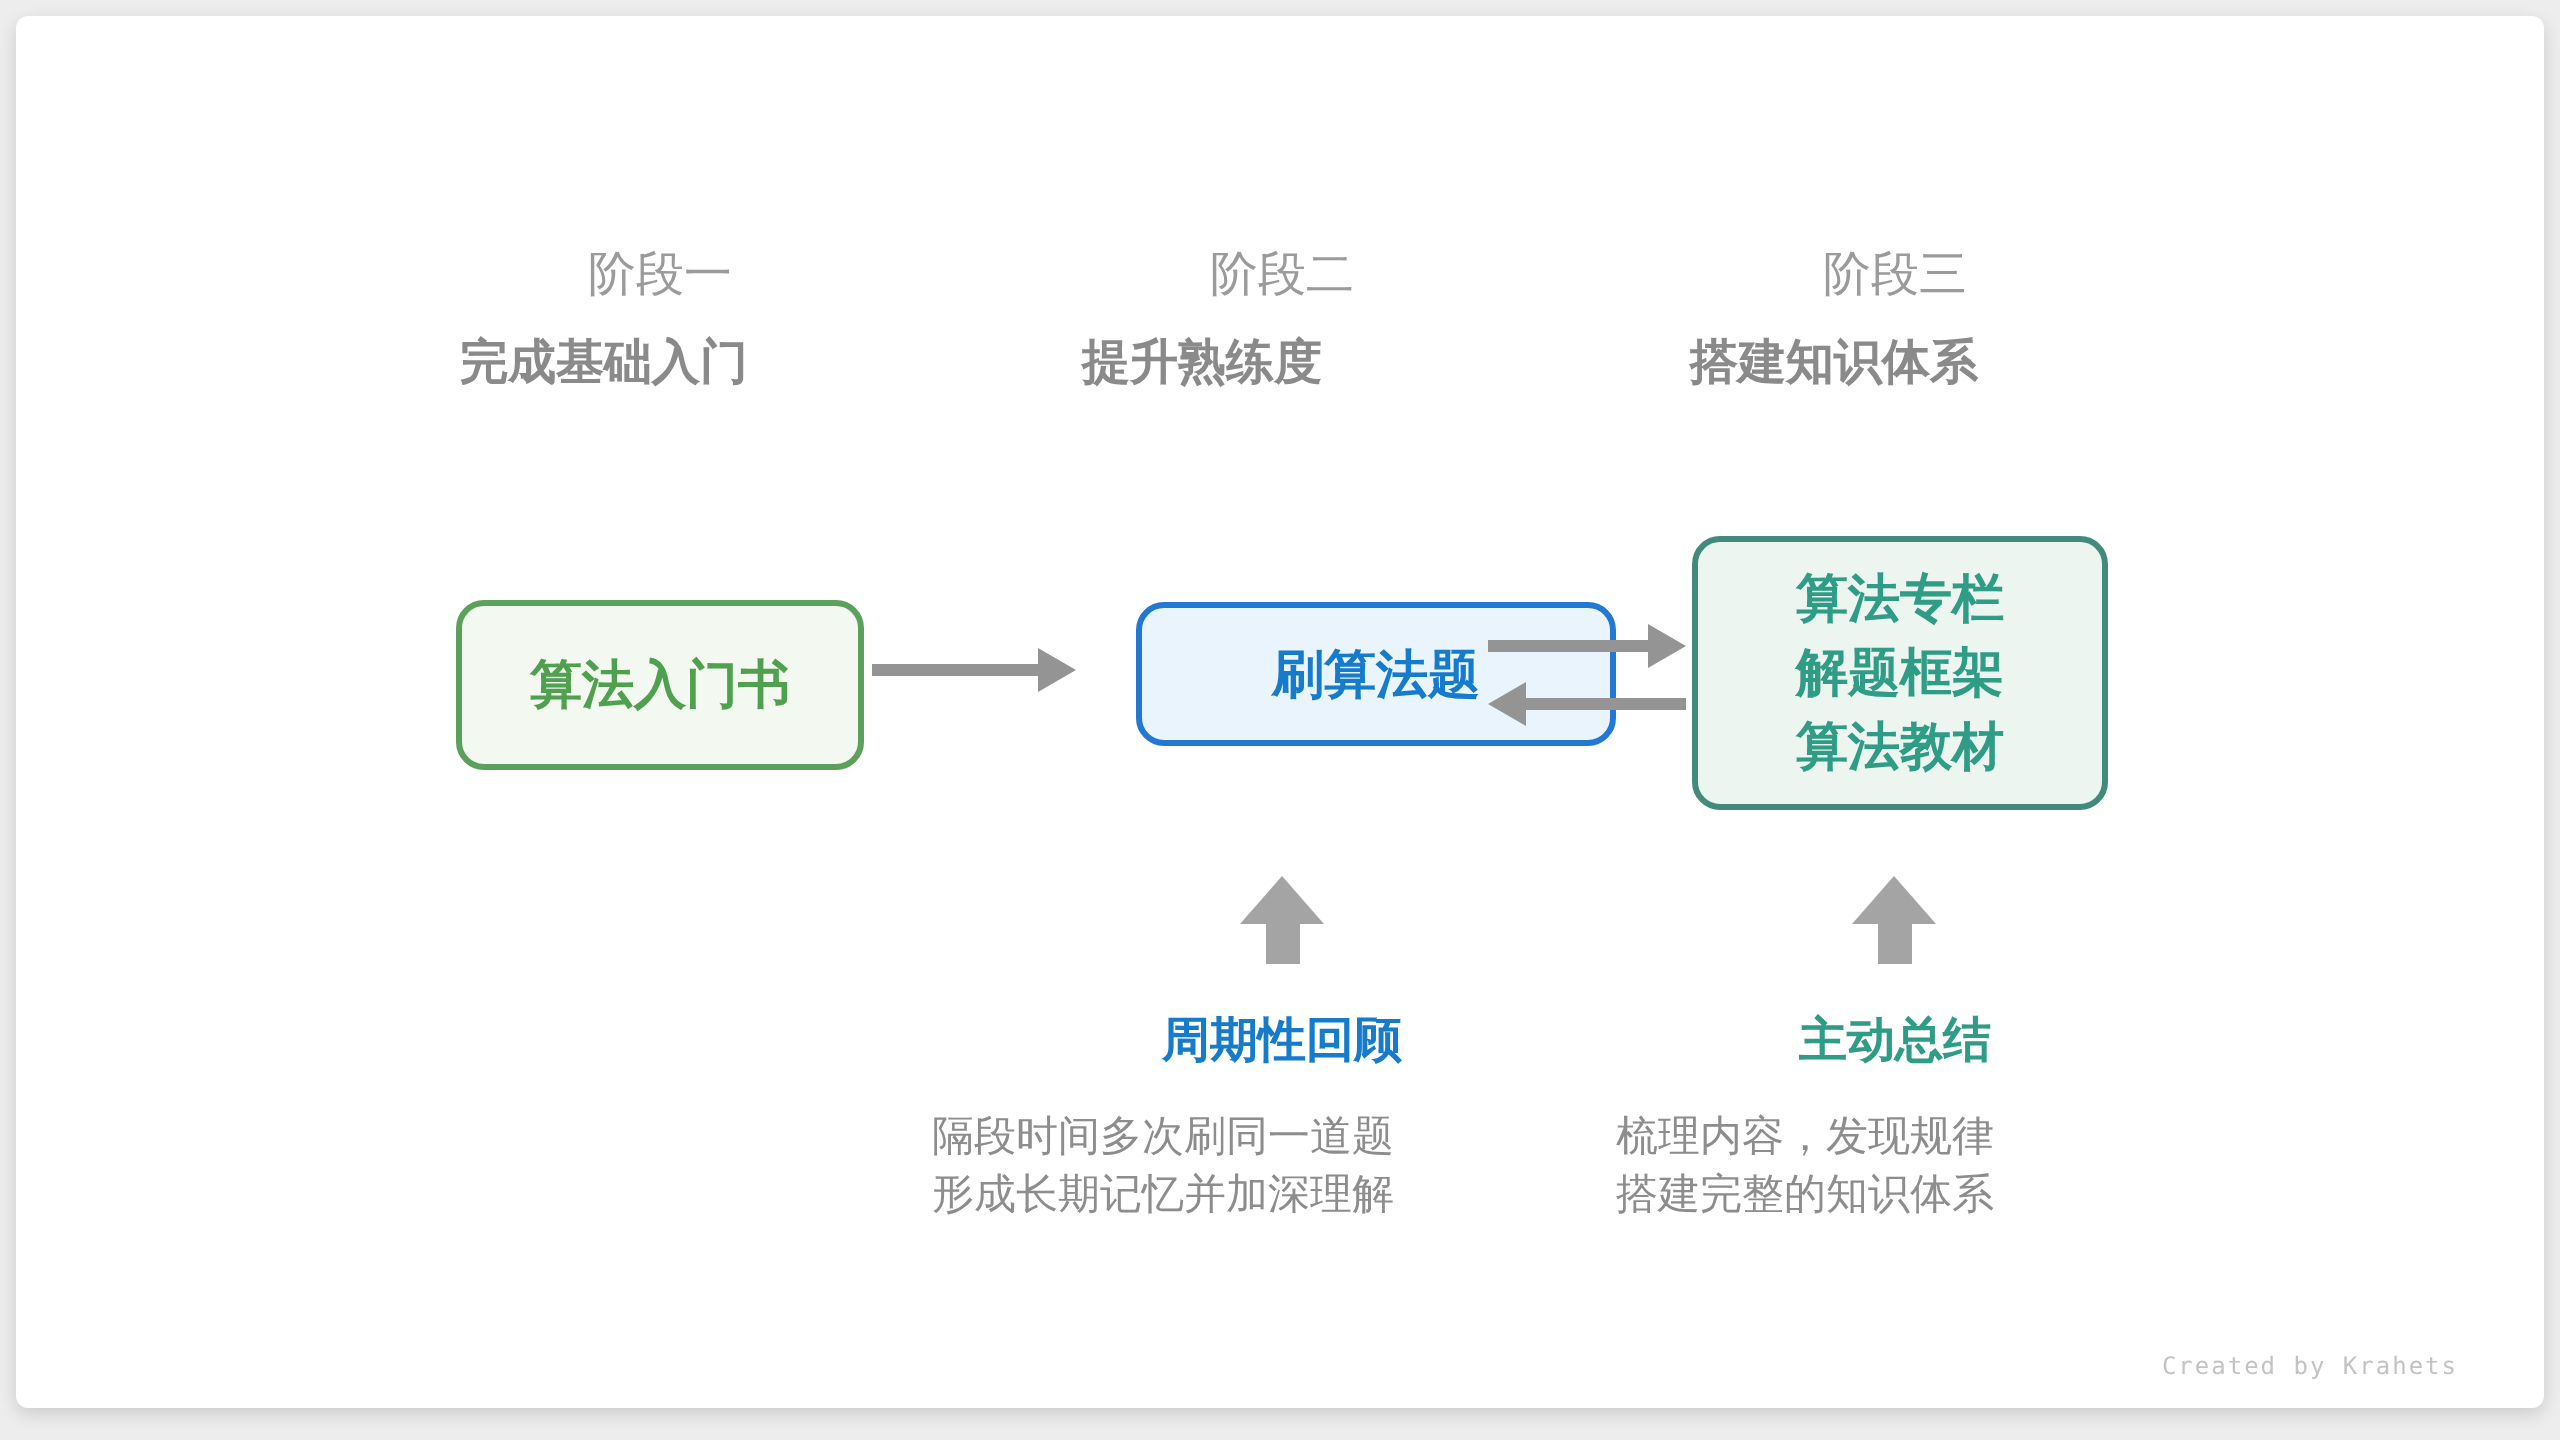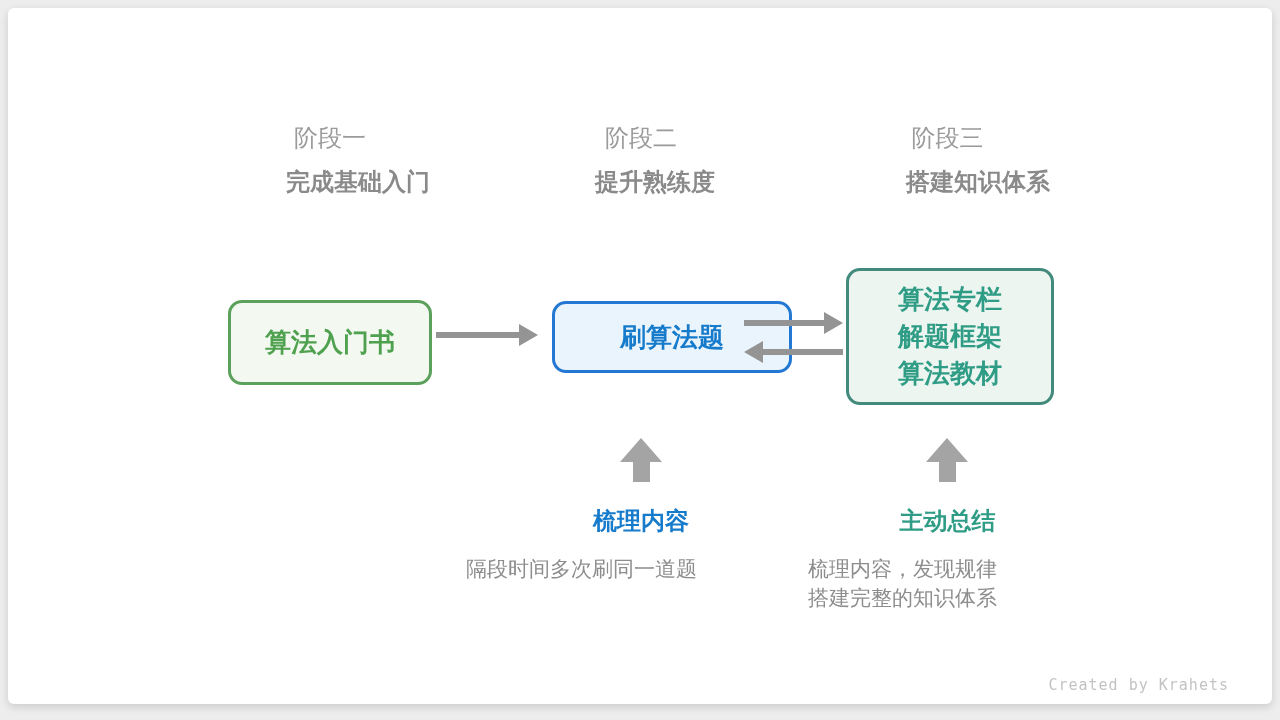--- a/index.html
+++ b/index.html
@@ -22,30 +22,30 @@
   .stage-label {
     position: absolute;
     text-align: center;
     font-size: 24px;
     line-height: 34px;
     font-weight: 400;
     color: var(--stage-label, #9b9b9b);
   }
   .stage-subtitle {
     position: absolute;
-    text-align: right;
+    text-align: left;
     font-size: 24px;
     line-height: 34px;
     font-weight: 700;
     color: var(--stage-subtitle, #8a8a8a);
   }
   #stage1-label    { left: 222px; top: 113px; width: 200px; }
   #stage1-subtitle { left: 222px; top: 157px; width: 200px; }
   #stage2-label    { left: 533px; top: 113px; width: 200px; }
-  #stage2-subtitle { left: 507px; top: 157px; width: 200px; }
+  #stage2-subtitle { left: 533px; top: 157px; width: 200px; }
   #stage3-label    { left: 837px; top: 113px; width: 205px; }
   #stage3-subtitle { left: 837px; top: 157px; width: 205px; }
 
   
   .node {
     position: absolute;
     border-radius: 14px;
     display: flex;
     flex-direction: column;
     align-items: center;
@@ -54,21 +54,21 @@
     font-size: 26px;
     text-align: center;
   }
   #node1 {
     left: 220px; top: 292px; width: 204px; height: 85px;
     background: var(--green-bg, #f3f9f1);
     border: 3px solid var(--green-border, #5ba15b);
     color: var(--green-text, #4fa14f);
   }
   #node2 {
-    left: 544px; top: 293px; width: 240px; height: 72px;
+    left: 560px; top: 293px; width: 240px; height: 72px;
     background: var(--blue-bg, #eaf4fc);
     border: 3px solid var(--blue-border, #2278d2);
     color: var(--blue-text, #177bcc);
   }
   #node3 {
     left: 838px; top: 260px; width: 208px; height: 137px;
     background: var(--teal-bg, #edf5f1);
     border: 3px solid var(--teal-border, #418a7c);
     color: var(--teal-text, #2f9c85);
   }
@@ -137,21 +137,21 @@
     font-weight: 400;
     color: var(--desc-text, #8d8d8d);
   }
   #ann1-desc { left: 458px; top: 546px; width: 350px; }
   #ann2-desc { left: 800px; top: 546px; width: 280px; }
 
   .watermark {
     position: absolute;
     right: 43px; top: 668px;
     font-family: "DejaVu Sans Mono", "Liberation Mono", monospace;
-    font-size: 15px;
+    font-size: 12px;
     letter-spacing: 1px;
     color: var(--watermark, #c3c3c3);
   }
 </style>
 </head>
 <body>
 
 <div class="card">
 
   <div class="stage-label" id="stage1-label">阶段一</div>
@@ -183,23 +183,24 @@
 
   <div class="block-arrow" id="up-arrow-2">
     <div class="tri"></div>
     <div class="stem"></div>
   </div>
   <div class="block-arrow" id="up-arrow-3">
     <div class="tri"></div>
     <div class="stem"></div>
   </div>
 
-  <div class="ann-title" id="ann1-title">梳理内容</div>
+  <div class="ann-title" id="ann1-title">周期性回顾</div>
   <div class="ann-desc" id="ann1-desc">
     <div>隔段时间多次刷同一道题</div>
+    <div>形成长期记忆并加深理解</div>
   </div>
 
   <div class="ann-title" id="ann2-title">主动总结</div>
   <div class="ann-desc" id="ann2-desc">
     <div>梳理内容，发现规律</div>
     <div>搭建完整的知识体系</div>
   </div>
 
   <div class="watermark">Created by Krahets</div>
 

